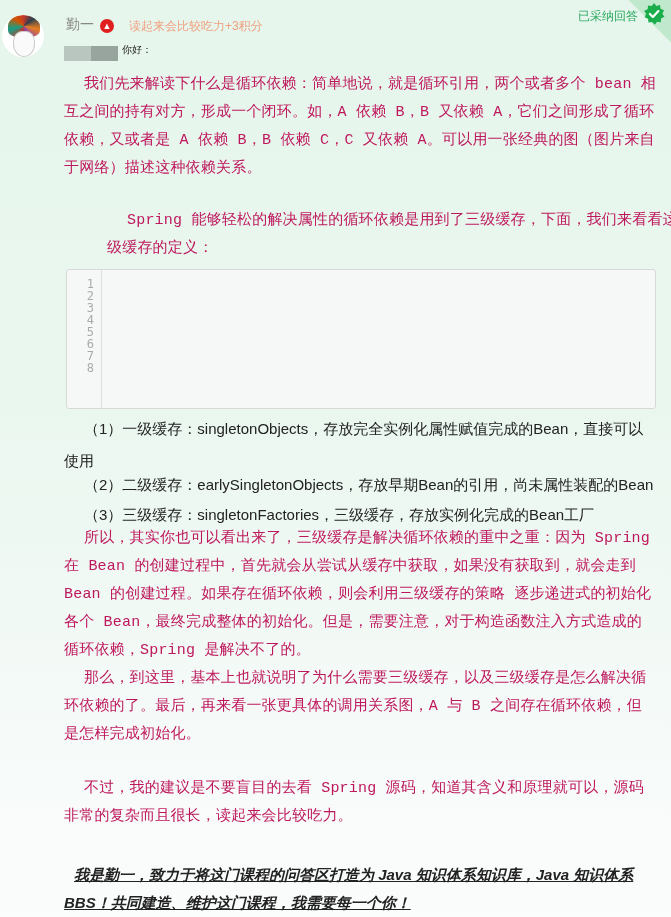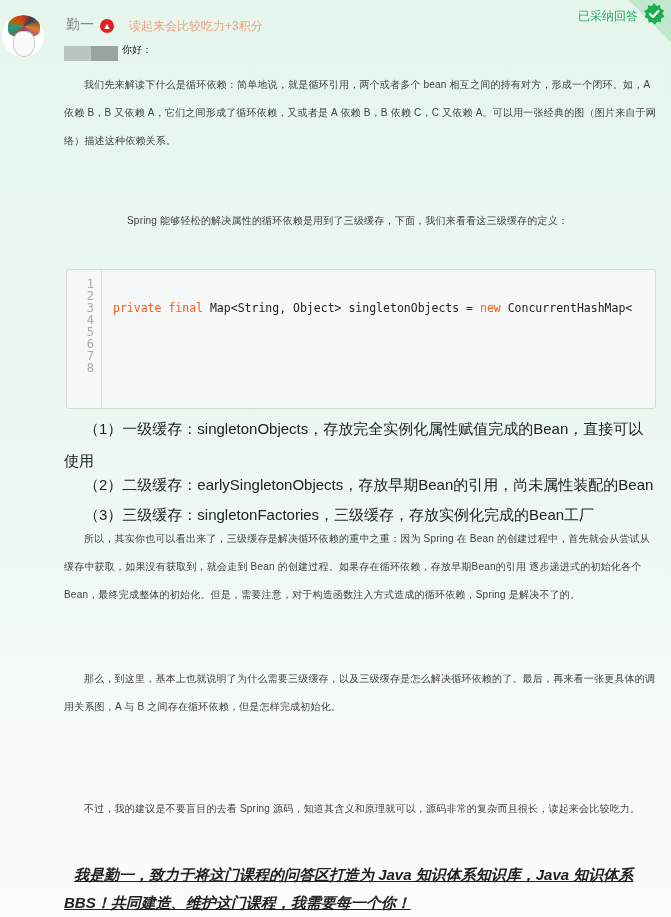--- a/index.html
+++ b/index.html
@@ -37,22 +37,22 @@
     .accepted-label { position: absolute; left: 578px; top: 8px; font-size: 12px; color: #2aa860; text-align: center; }
     .accepted-badge {
       position: absolute; left: 643px; top: 3px; width: 22px; height: 22px;
     }
     .redact {
       position: absolute; left: 64px; top: 46px; width: 54px; height: 15px;
       background: linear-gradient(to right, #b9c6bf 0 50%, #97a59e 50% 100%);
     }
     .greeting { position: absolute; left: 122px; top: 43px; font-size: 10px; color: #222; }
     .para {
-      position: absolute; left: 64px; width: 592px; font-size: 10px; line-height: 28px; color: #404040;
-      text-indent: 20px; margin: 0; letter-spacing: 0.2px;
+      position: absolute; left: 64px; width: 592px; font-size: 15px; line-height: 28px; color: #be185d;
+      text-indent: 20px; margin: 0; letter-spacing: 0.2px; font-family: Liberation Mono, monospace;
     }
     .code-block {
       position: absolute; left: 66px; top: 269px; width: 588px; height: 138px;
       background: #f6f7f7; border: 1px solid #d8d8d8; border-radius: 3px; overflow: hidden;
     }
     .gutter {
       position: absolute; left: 0; top: 0; width: 34px; height: 100%; border-right: 1px solid #ddd;
       font-family: "DejaVu Sans Mono", monospace; font-size: 12px; line-height: 12px; color: #aaa; text-align: right;
     }
     .gutter div { padding-right: 7px; }
@@ -100,33 +100,32 @@
     <div>1</div>
     <div>2</div>
     <div>3</div>
     <div>4</div>
     <div>5</div>
     <div>6</div>
     <div>7</div>
     <div>8</div>
   </div>
   <div class="code">
-    <div><span class="k">private final</span><span> Map&lt;String, Object&gt; singletonObjects = </span><span class="k">new</span><span> ConcurrentHashMap&lt;</span></div>
     
     
     
     
     
     
     
     
   </div>
 </div>
 
 <div class="list-item" style="top:413px; text-indent:20px;">（1）一级缓存：singletonObjects，存放完全实例化属性赋值完成的Bean，直接可以使用</div>
 <div class="list-item" style="top:469px; text-indent:20px;">（2）二级缓存：earlySingletonObjects，存放早期Bean的引用，尚未属性装配的Bean</div>
 <div class="list-item" style="top:499px; text-indent:20px;">（3）三级缓存：singletonFactories，三级缓存，存放实例化完成的Bean工厂</div>
 
-<p class="para" style="top:525px;">所以，其实你也可以看出来了，三级缓存是解决循环依赖的重中之重：因为 Spring 在 Bean 的创建过程中，首先就会从尝试从缓存中获取，如果没有获取到，就会走到 Bean 的创建过程。如果存在循环依赖，存放早期Bean的引用 逐步递进式的初始化各个 Bean，最终完成整体的初始化。但是，需要注意，对于构造函数注入方式造成的循环依赖，Spring 是解决不了的。</p>
+<p class="para" style="top:525px;">所以，其实你也可以看出来了，三级缓存是解决循环依赖的重中之重：因为 Spring 在 Bean 的创建过程中，首先就会从尝试从缓存中获取，如果没有获取到，就会走到 Bean 的创建过程。如果存在循环依赖，则会利用三级缓存的策略 逐步递进式的初始化各个 Bean，最终完成整体的初始化。但是，需要注意，对于构造函数注入方式造成的循环依赖，Spring 是解决不了的。</p>
 <p class="para" style="top:665px;">那么，到这里，基本上也就说明了为什么需要三级缓存，以及三级缓存是怎么解决循环依赖的了。最后，再来看一张更具体的调用关系图，A 与 B 之间存在循环依赖，但是怎样完成初始化。</p>
-<p class="para" style="top:795px;">不过，我的建议是不要盲目的去看 Spring 源码，知道其含义和原理就可以，源码非常的复杂而且很长，读起来会比较吃力。</p>
+<p class="para" style="top:775px;">不过，我的建议是不要盲目的去看 Spring 源码，知道其含义和原理就可以，源码非常的复杂而且很长，读起来会比较吃力。</p>
 
 <div class="signature" style="top:861px;">我是勤一，致力于将这门课程的问答区打造为 Java 知识体系知识库，Java 知识体系 BBS！共同建造、维护这门课程，我需要每一个你！</div>
 
 </body></html>

